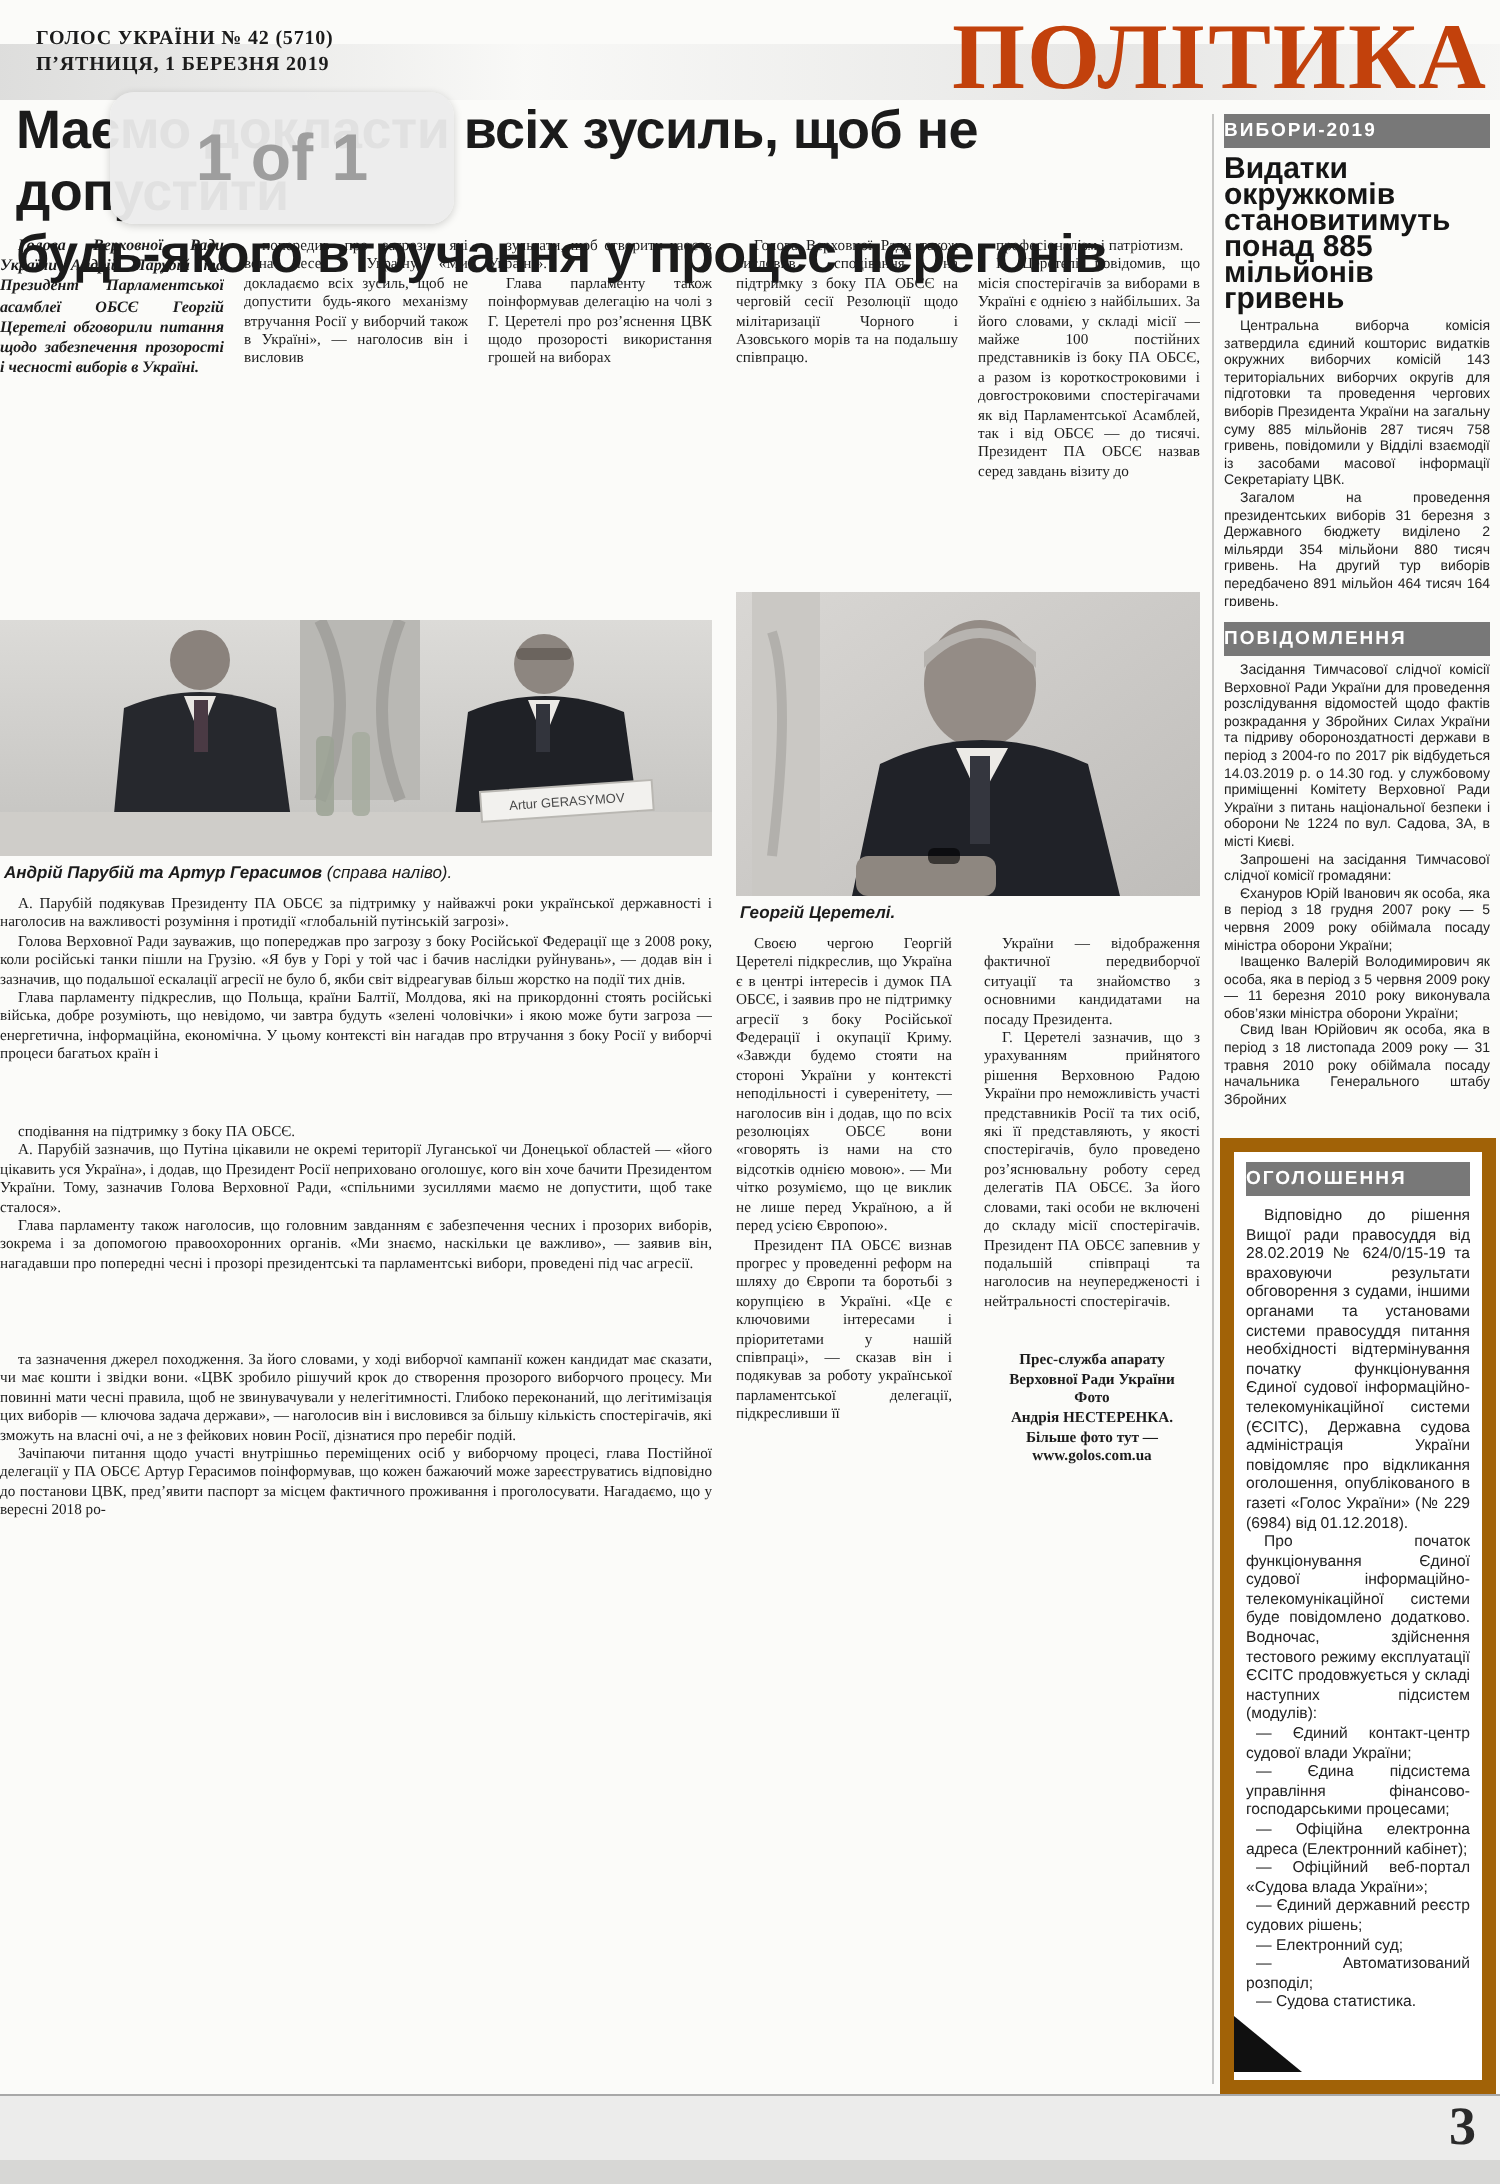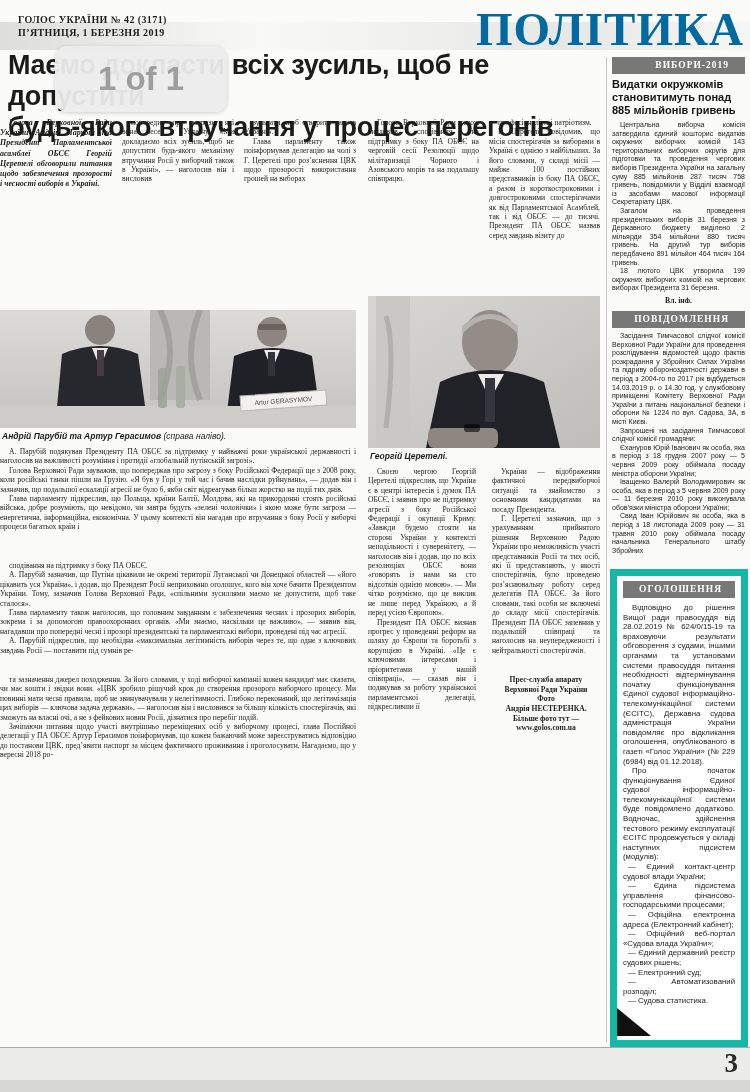--- a/index.html
+++ b/index.html
@@ -3,21 +3,21 @@
 <meta charset="utf-8">
 <style>
   html,body{margin:0;padding:0;background:#e9e9e7;}
   .page{position:relative;width:750px;height:1092px;background:#fbfbf9;overflow:hidden;
         font-family:"Liberation Serif",serif;color:#1c1c1c;}
   .scan-band{position:absolute;left:0;top:22px;width:100%;height:28px;
     background:linear-gradient(90deg,rgba(185,185,185,.45),rgba(235,235,235,.15) 35%,rgba(200,200,200,.4) 75%,rgba(225,225,225,.2));}
   
   .mast-left{position:absolute;left:18px;top:13px;font-weight:700;font-size:10px;line-height:13px;letter-spacing:.4px;}
   .section-title{position:absolute;right:6px;top:2px;font-family:"Liberation Serif",serif;
-    font-weight:700;font-size:47px;letter-spacing:1px;color:#0369a1;}
+    font-weight:700;font-size:47px;letter-spacing:1px;color:#c2410c;}
   
   .overlay-pill{position:absolute;left:55px;top:46px;width:172px;height:66px;border-radius:12px;
     background:rgba(236,236,236,.95);box-shadow:0 1px 4px rgba(0,0,0,.18);z-index:50;
     display:flex;align-items:center;justify-content:center;
     font-family:"Liberation Sans",sans-serif;font-weight:700;font-size:33px;color:#9e9e9e;}
   
   .headline{position:absolute;left:8px;top:50px;width:604px;margin:0;
     font-family:"Liberation Sans",sans-serif;font-weight:600;font-size:27px;line-height:31px;
     letter-spacing:-.3px;color:#1b1b1b;}
   
@@ -32,47 +32,47 @@
   .photo{display:block;margin-top:2px;}
   .caption{font-family:"Liberation Sans",sans-serif;font-size:8.5px;line-height:10px;margin:3px 0 6px 2px;}
   .caption b{font-style:italic;} .caption i{font-weight:400;}
   .byline{margin-top:20px;}
   .byline-line{font-weight:700;font-size:7.6px;line-height:9.6px;text-align:center;text-indent:0;}
   
   .vrule{position:absolute;left:606px;top:57px;width:1px;height:985px;background:#c6c6c4;}
   
   .sidebar{position:absolute;left:612px;top:57px;width:133px;font-family:"Liberation Sans",sans-serif;}
   .tagbar{background:#787878;color:#fff;font-weight:700;font-size:9.5px;line-height:11px;
-    letter-spacing:1px;text-align:right;padding:3px 16px;margin-bottom:4px;font-family:Liberation Serif, serif;}
-  .sb-title{margin:2px 0 4px;font-weight:700;font-size:11px;line-height:13px;color:#151515;}
+    letter-spacing:1px;text-align:left;padding:3px 0;margin-bottom:4px;}
+  .sb-title{margin:2px 0 4px;font-weight:700;font-size:15px;line-height:13px;color:#151515;}
   .sb-body p{margin:0;font-size:7px;line-height:8.6px;text-align:justify;text-indent:8px;color:#222;}
   .sb-byline{font-family:"Liberation Serif",serif;font-weight:700;font-size:7.6px;text-align:center;margin-top:3px;}
   #sb1{height:246px;overflow:hidden;}
   #sb2{height:252px;overflow:hidden;margin-top:8px;}
-  .sb-blue{border:7px solid #14b8a6;background:#fff;box-sizing:border-box;height:478px;
+  .sb-blue{border:7px solid #a16207;background:#fff;box-sizing:border-box;height:478px;
     margin-top:6px;margin-left:-2px;margin-right:-3px;padding:5px 6px;position:relative;overflow:hidden;}
   .sb-blue .tagbar{margin:0 0 5px;}
   .blue-body p{font-size:7.8px;line-height:9.6px;text-indent:9px;}
   .blue-body .sb-item{text-indent:5px;}
   .fold-triangle{position:absolute;left:0;bottom:4px;width:0;height:0;
     border-left:34px solid #101010;border-top:28px solid transparent;}
   
   .footer-zone{position:absolute;left:0;top:1047px;width:100%;height:45px;background:#ececeb;border-top:1.5px solid #a8a8a8;}
   .page-num{position:absolute;right:12px;top:1048px;font-family:"Liberation Serif",serif;font-weight:700;font-size:27px;color:#2a2a2a;}
   .bottom-strip{position:absolute;left:0;top:1080px;width:100%;height:12px;background:#d7d7d5;}
 </style>
 </head>
 <body>
 
 <div class="page">
   <div class="scan-band"></div>
 
   <header>
     <div class="mast-left">
-      <div>ГОЛОС УКРАЇНИ  № 42 (3171)</div>
+      <div>ГОЛОС УКРАЇНИ  № 42 (5710)</div>
       <div>П’ЯТНИЦЯ, 1 БЕРЕЗНЯ 2019</div>
     </div>
     <div class="section-title">ПОЛІТИКА</div>
   </header>
 
   <div class="overlay-pill">
     <span>1 of 1</span>
   </div>
 
   <h1 class="headline"><span>Маємо докласти всіх зусиль, щоб не допустити</span><br><span>будь-якого втручання у процес перегонів</span></h1>
@@ -122,21 +122,20 @@
       <div class="band bot3">
         <div class="ncol">
             <p>А. Парубій подякував Президенту ПА ОБСЄ за підтримку у найважчі роки української державності і наголосив на важливості розуміння і протидії «глобальній путінській загрозі».</p>
             <p>Голова Верховної Ради зауважив, що попереджав про загрозу з боку Російської Федерації ще з 2008 року, коли російські танки пішли на Грузію. «Я був у Горі у той час і бачив наслідки руйнувань», — додав він і зазначив, що подальшої ескалації агресії не було б, якби світ відреагував більш жорстко на події тих днів.</p>
             <p>Глава парламенту підкреслив, що Польща, країни Балтії, Молдова, які на прикордонні стоять російські війська, добре розуміють, що невідомо, чи завтра будуть «зелені чоловічки» і якою може бути загроза — енергетична, інформаційна, економічна. У цьому контексті він нагадав про втручання з боку Росії у виборчі процеси багатьох країн і</p>
           </div>
         <div class="ncol">
             <p>сподівання на підтримку з боку ПА ОБСЄ.</p>
             <p>А. Парубій зазначив, що Путіна цікавили не окремі території Луганської чи Донецької областей — «його цікавить уся Україна», і додав, що Президент Росії неприховано оголошує, кого він хоче бачити Президентом України. Тому, зазначив Голова Верховної Ради, «спільними зусиллями маємо не допустити, щоб таке сталося».</p>
             <p>Глава парламенту також наголосив, що головним завданням є забезпечення чесних і прозорих виборів, зокрема і за допомогою правоохоронних органів. «Ми знаємо, наскільки це важливо», — заявив він, нагадавши про попередні чесні і прозорі президентські та парламентські вибори, проведені під час агресії.</p>
-            <p>А. Парубій підкреслив, що необхідна «максимальна легітимність виборів через те, що одне з ключових завдань Росії — поставити під сумнів ре-</p>
           </div>
         <div class="ncol">
             <p>та зазначення джерел походження. За його словами, у ході виборчої кампанії кожен кандидат має сказати, чи має кошти і звідки вони. «ЦВК зробило рішучий крок до створення прозорого виборчого процесу. Ми повинні мати чесні правила, щоб не звинувачували у нелегітимності. Глибоко переконаний, що легітимізація цих виборів — ключова задача держави», — наголосив він і висловився за більшу кількість спостерігачів, які зможуть на власні очі, а не з фейкових новин Росії, дізнатися про перебіг подій.</p>
             <p>Зачіпаючи питання щодо участі внутрішньо переміщених осіб у виборчому процесі, глава Постійної делегації у ПА ОБСЄ Артур Герасимов поінформував, що кожен бажаючий може зареєструватись відповідно до постанови ЦВК, пред’явити паспорт за місцем фактичного проживання і проголосувати. Нагадаємо, що у вересні 2018 ро-</p>
           </div>
       </div>
     </div>
 
     <div class="group-right">
       <div class="band top2">

